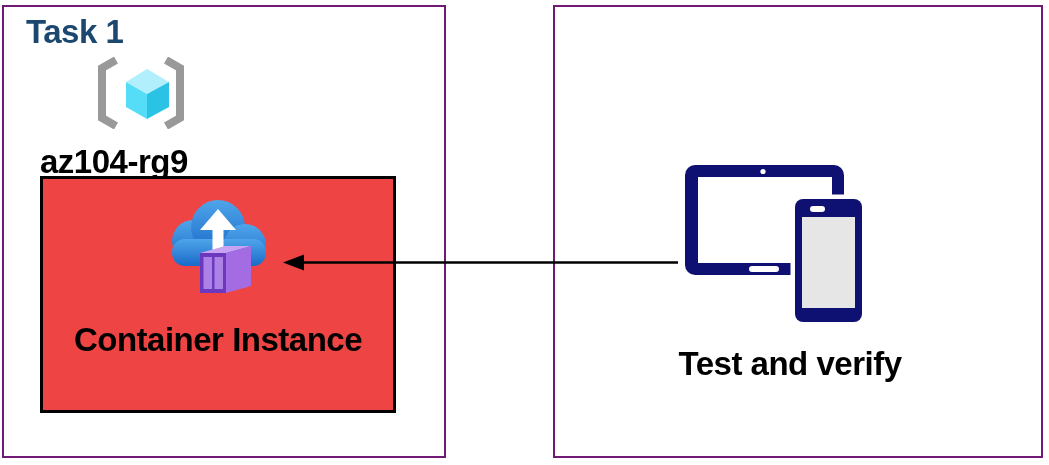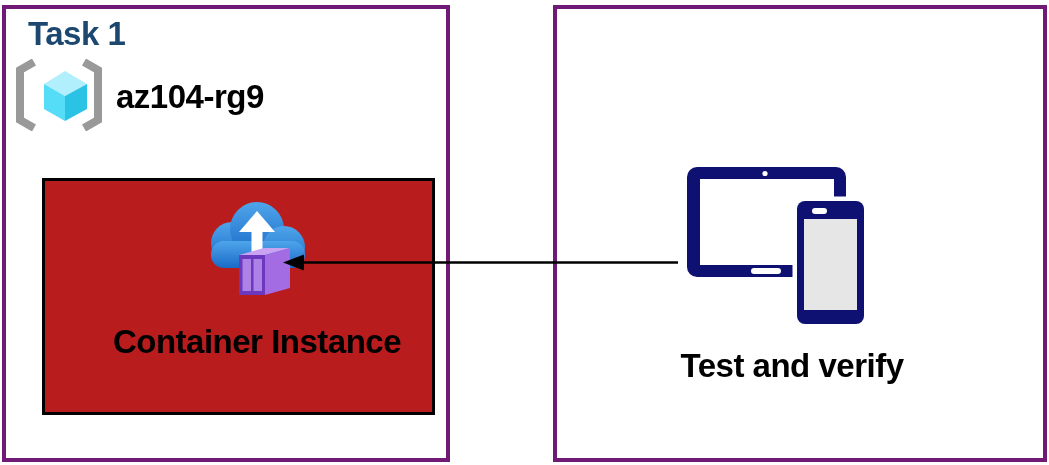--- a/index.html
+++ b/index.html
@@ -1,38 +1,38 @@
 <!DOCTYPE html>
 <html><head>
 <meta charset="utf-8">
 <style>
   html,body { margin:0; padding:0; }
   body {
     width:1049px; height:465px; position:relative; background:#ffffff;
     font-family:"Liberation Sans", sans-serif; overflow:hidden;
   }
-  .panel { position:absolute; background:#ffffff; border:4px solid #701a75;text-decoration:underline; }
+  .panel { position:absolute; background:#ffffff; border:2px solid #701a75;text-decoration:underline; }
   #task1-panel { left:2px;   top:5px; width:440px; height:449px; }
   #task2-panel { left:553px; top:5px; width:486px; height:449px; }
 
   .panel-title {
     position:absolute; left:22px; top:6px;
     font-size:33px; font-weight:bold; color:#1C4870; letter-spacing:-0.5px;
     white-space:nowrap;
   }
   .rg-row {
-    position:absolute; left:6px; top:50px;
-    display:flex; align-items:center; gap:10px;
+    position:absolute; left:36px; top:50px;
+    display:flex; align-items:flex-end; gap:10px;flex-direction:column;
   }
   .rg-name { font-size:33px; font-weight:bold; color:#000; letter-spacing:-0.5px; white-space:nowrap; }
 
   .inner-box {
     position:absolute; left:36px; top:169px; width:350px; height:231px;
-    background:#b91c1c; border:3px solid #000;
-    display:flex; flex-direction:column; align-items:center;padding-left:37px;
+    background:#ef4444; border:3px solid #000;
+    display:flex; flex-direction:column; align-items:center;
   }
   .inner-box .icon-wrap { margin-top:18px; }
   .inner-label { margin-top:20px; font-size:33px; font-weight:bold; color:#000; letter-spacing:-0.5px; white-space:nowrap; }
 
   .devices-wrap { position:absolute; left:130px; top:158px; }
   .t2-label {
     position:absolute; left:50px; top:338px; width:370px; text-align:center;
     font-size:33px; font-weight:bold; color:#000; letter-spacing:-0.5px; white-space:nowrap;
   }
 

